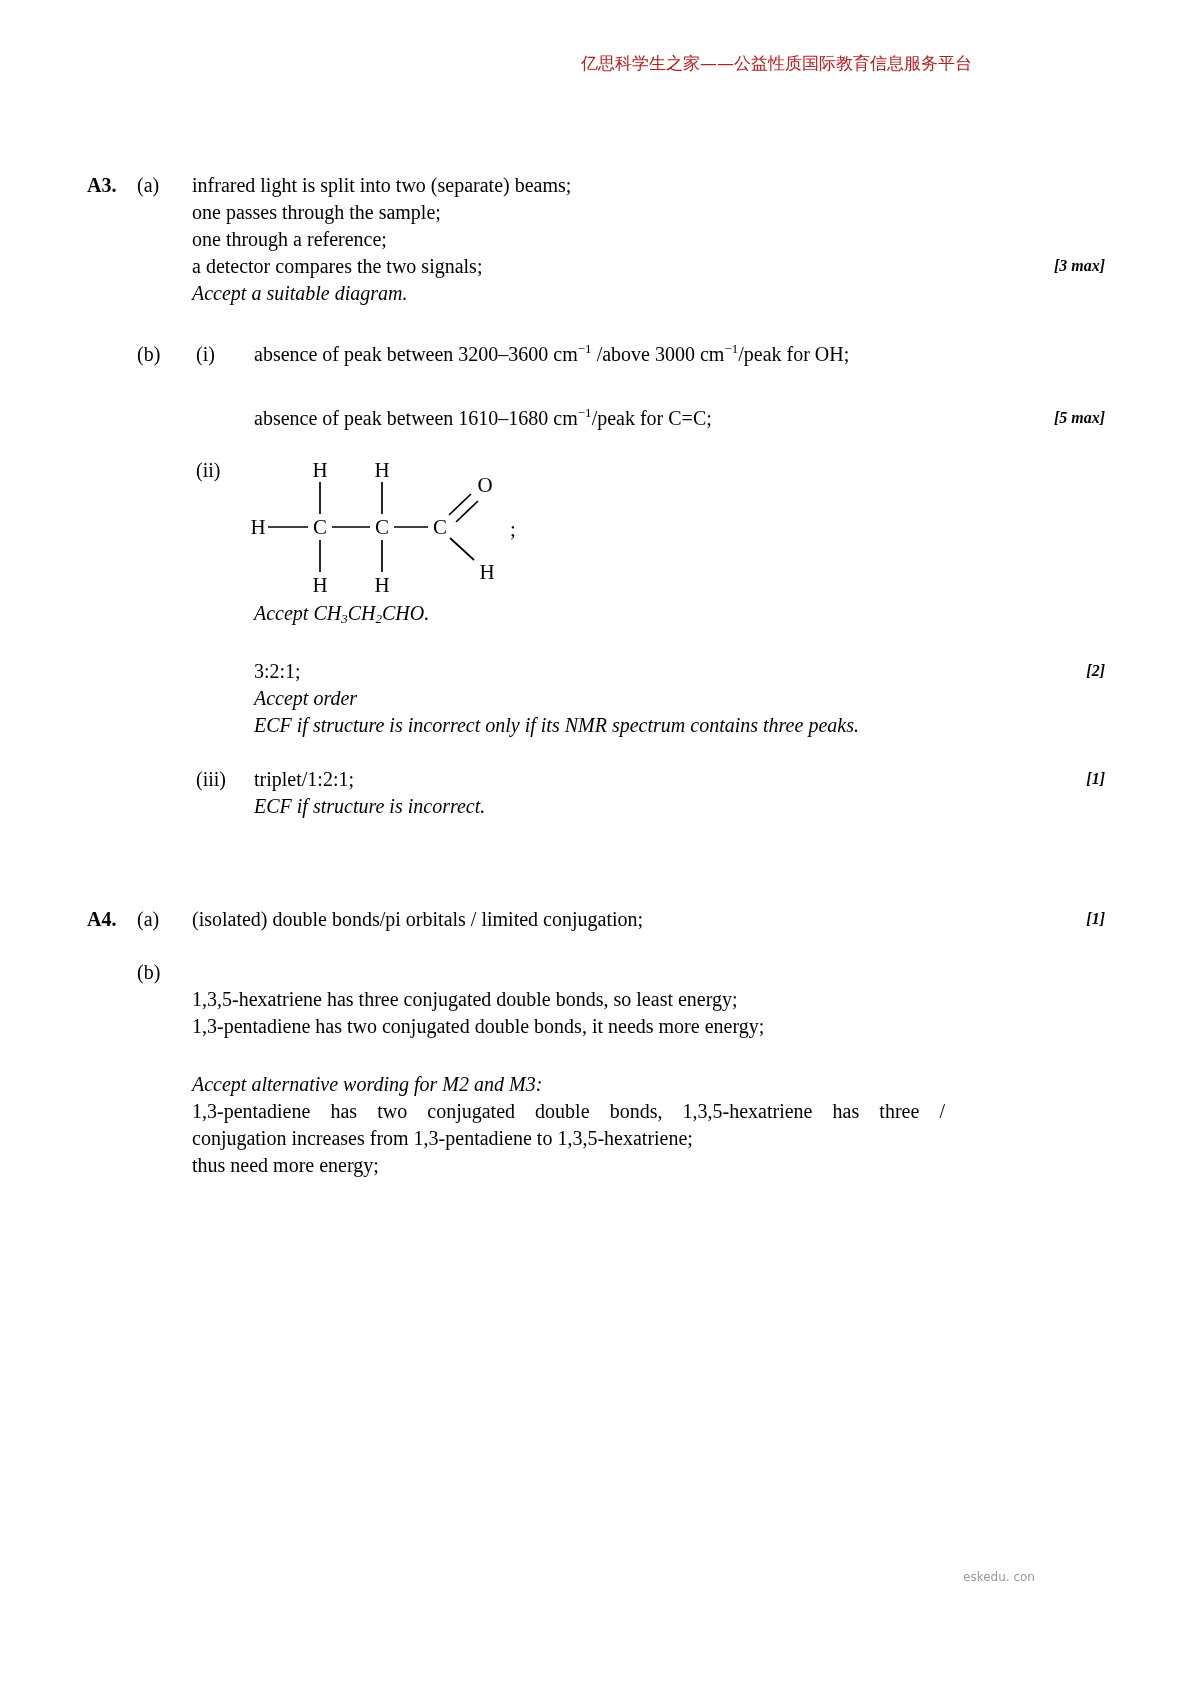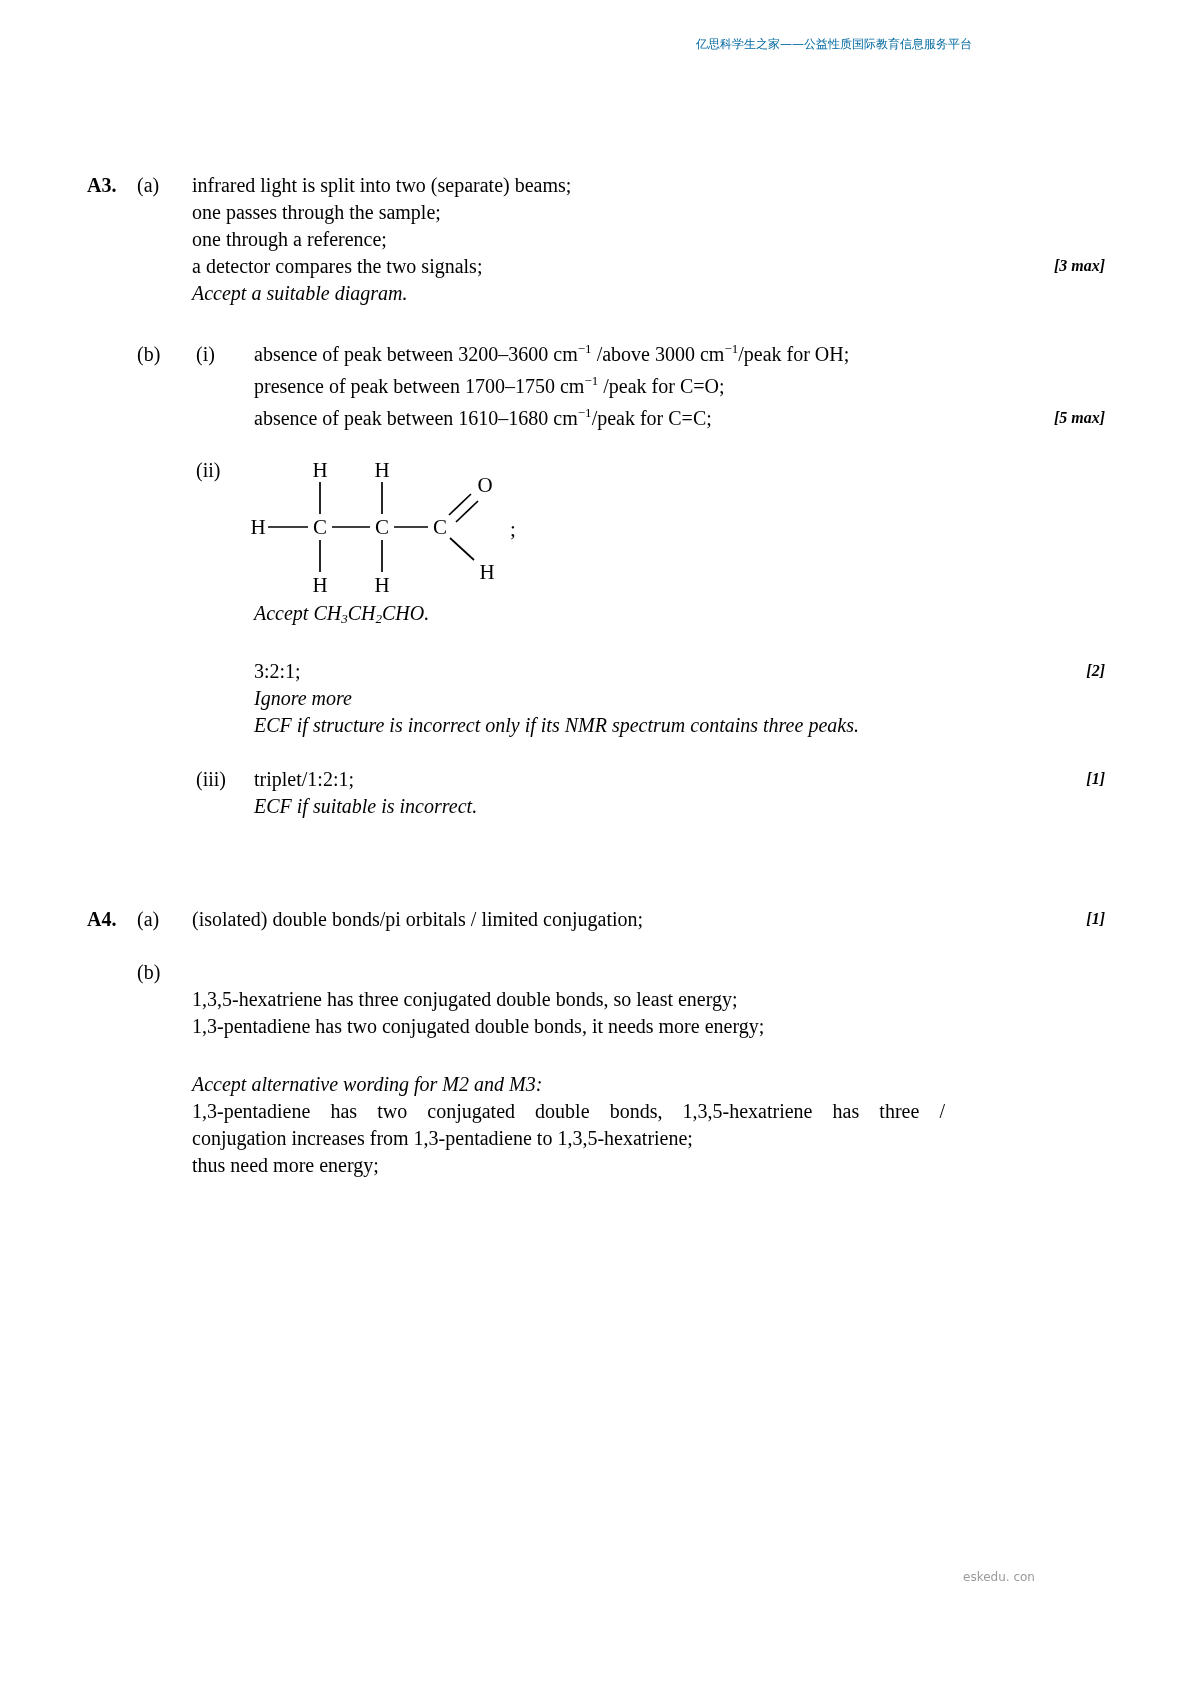--- a/index.html
+++ b/index.html
@@ -13,22 +13,22 @@
   .plabel { position:absolute; left:137px; }
   .b1     { position:absolute; left:192px; }
   .rlabel { position:absolute; left:196px; }
   .b2     { position:absolute; left:254px; }
   .mark   { position:absolute; right:86px; font-weight:bold; font-style:italic; font-size:16px; }
   .it     { font-style:italic; }
   sup { font-size:13px; line-height:0; vertical-align:super; }
   sub { font-size:13px; line-height:0; vertical-align:-3px; }
   .jline  { display:block; position:absolute; left:192px; width:753px;
             text-align:justify; text-align-last:justify; }
-  .header-wm { position:absolute; top:36px; right:219px;
-               font-family:"DejaVu Sans", sans-serif; font-size:12px; color:#0369a1; }
+  .header-wm { position:absolute; top:52px; right:219px;
+               font-family:"DejaVu Sans", sans-serif; font-size:17px; color:#b91c1c; }
   .footer-wm { position:absolute; top:1570px; left:963px;
                font-family:"DejaVu Sans", sans-serif; font-size:12px; color:#9a9a9a; }
   .structure { position:absolute; left:245px; top:452px; }
   .structure line { stroke:#000; stroke-width:1.7; }
   .structure text { font-family:"Liberation Serif", serif; font-size:21px; fill:#000; }
 </style>
 </head>
 <body>
 
 <div class="page">
@@ -51,23 +51,20 @@
     <span class="mark">[3 max]</span>
   </div>
   <div class="row" style="top:279px">
     <span class="b1 it">Accept a suitable diagram.</span>
   </div>
 
   <div class="row" style="top:340px">
     <span class="plabel">(b)</span>
     <span class="rlabel">(i)</span>
     <span class="b2"><span>absence of peak between 3200–3600 cm</span><sup>−1</sup><span> /above 3000 cm</span><sup>−1</sup><span>/peak for OH;</span></span>
-  </div>
-  <div class="row" style="top:372px">
-    <span class="b2"><span>presence of peak between 1700–1750 cm</span><sup>−1</sup><span> /peak for C=O;</span></span>
   </div>
   <div class="row" style="top:404px">
     <span class="b2"><span>absence of peak between 1610–1680 cm</span><sup>−1</sup><span>/peak for C=C;</span></span>
     <span class="mark">[5 max]</span>
   </div>
 
   <div class="row" style="top:456px">
     <span class="rlabel">(ii)</span>
   </div>
 
@@ -98,33 +95,33 @@
   </svg>
 
   <div class="row" style="top:599px">
     <span class="b2 it"><span>Accept CH</span><sub>3</sub><span>CH</span><sub>2</sub><span>CHO.</span></span>
   </div>
   <div class="row" style="top:657px">
     <span class="b2">3:2:1;</span>
     <span class="mark">[2]</span>
   </div>
   <div class="row" style="top:684px">
-    <span class="b2 it">Ignore more</span>
+    <span class="b2 it">Accept order</span>
   </div>
   <div class="row" style="top:711px">
     <span class="b2 it">ECF if structure is incorrect only if its NMR spectrum contains three peaks.</span>
   </div>
 
   <div class="row" style="top:765px">
     <span class="rlabel">(iii)</span>
     <span class="b2">triplet/1:2:1;</span>
     <span class="mark">[1]</span>
   </div>
   <div class="row" style="top:792px">
-    <span class="b2 it">ECF if suitable is incorrect.</span>
+    <span class="b2 it">ECF if structure is incorrect.</span>
   </div>
 
   <div class="row" style="top:905px">
     <span class="qnum">A4.</span>
     <span class="plabel">(a)</span>
     <span class="b1">(isolated) double bonds/pi orbitals / limited conjugation;</span>
     <span class="mark">[1]</span>
   </div>
 
   <div class="row" style="top:958px">

